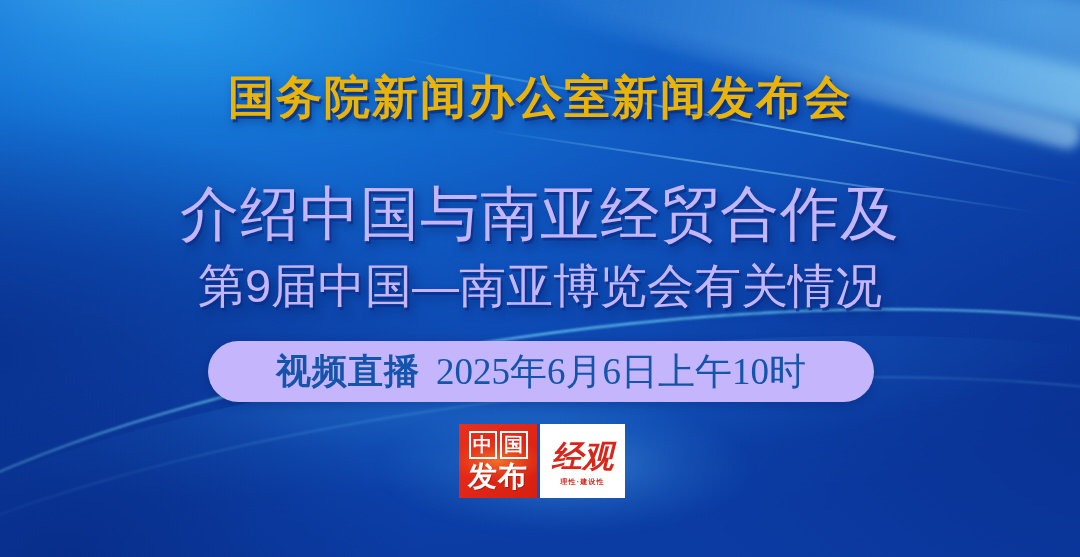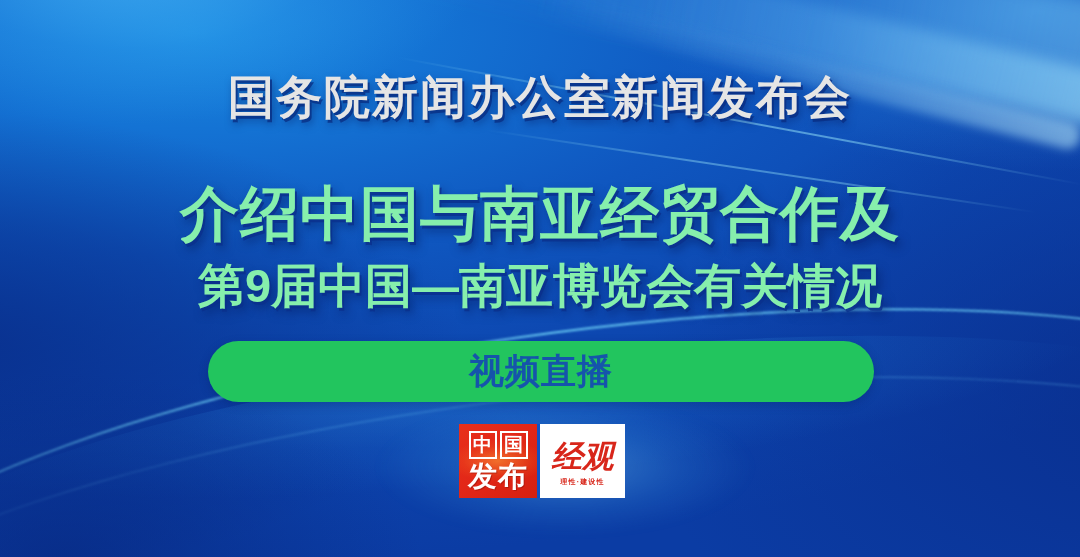--- a/index.html
+++ b/index.html
@@ -157,54 +157,54 @@
     position: absolute;
     top: 74px;
     left: 0;
     width: 100%;
     text-align: center;
     font-family: "Liberation Serif", "DejaVu Serif", serif;
     font-weight: bold;
     font-size: 46px;
     line-height: 1.05;
     letter-spacing: 2px;
-    color: #e5e5e5;
+    color: #eab308;
     text-shadow:
       2px 3px 0 rgba(8,44,130,0.75),
       3px 5px 9px rgba(5,30,100,0.55);
     white-space: nowrap;
   }
 
   .headline {
     position: absolute;
     top: 178px;
     left: 0;
     width: 100%;
     text-align: center;
     font-family: "Liberation Sans", "DejaVu Sans", sans-serif;
-    font-weight: bold;
+    font-weight: normal;
     font-size: 59px;
     line-height: 72px;
     letter-spacing: 1px;
-    color: #86efac;
+    color: #c4b5fd;
     text-shadow:
       2px 3px 0 rgba(10,48,140,0.80),
       4px 6px 10px rgba(4,26,92,0.55);
     white-space: nowrap;
   }
   .headline-line { display: block; }
   .headline-line-2 { font-size: 47px; letter-spacing: 0px; }
 
   .live-pill {
     position: absolute;
     left: 208px;
     top: 341px;
     width: 666px;
     height: 61px;
-    background: #22c55e;
+    background: #c4b5fd;
     border-radius: 34px;
     box-shadow: 0 3px 10px rgba(4,28,96,0.30);
     display: flex;
     align-items: center;
     justify-content: center;
     gap: 16px;
     box-sizing: border-box;
     padding: 0 20px;
   }
   .pill-label {
@@ -346,20 +346,21 @@
 
     <div class="org-title">国务院新闻办公室新闻发布会</div>
 
     <div class="headline">
       <span class="headline-line headline-line-1">介绍中国与南亚经贸合作及</span>
       <span class="headline-line headline-line-2">第9届中国—南亚博览会有关情况</span>
     </div>
 
     <div class="live-pill">
       <span class="pill-label">视频直播</span>
+      <span class="pill-time">2025年6月6日上午10时</span>
     </div>
 
     <div class="logo-row">
 
       <div class="logo-cn">
         <div class="logo-cn-top">
           <span class="logo-cn-box">中</span>
           <span class="logo-cn-box">国</span>
         </div>
         <div class="logo-cn-bottom">发布</div>

